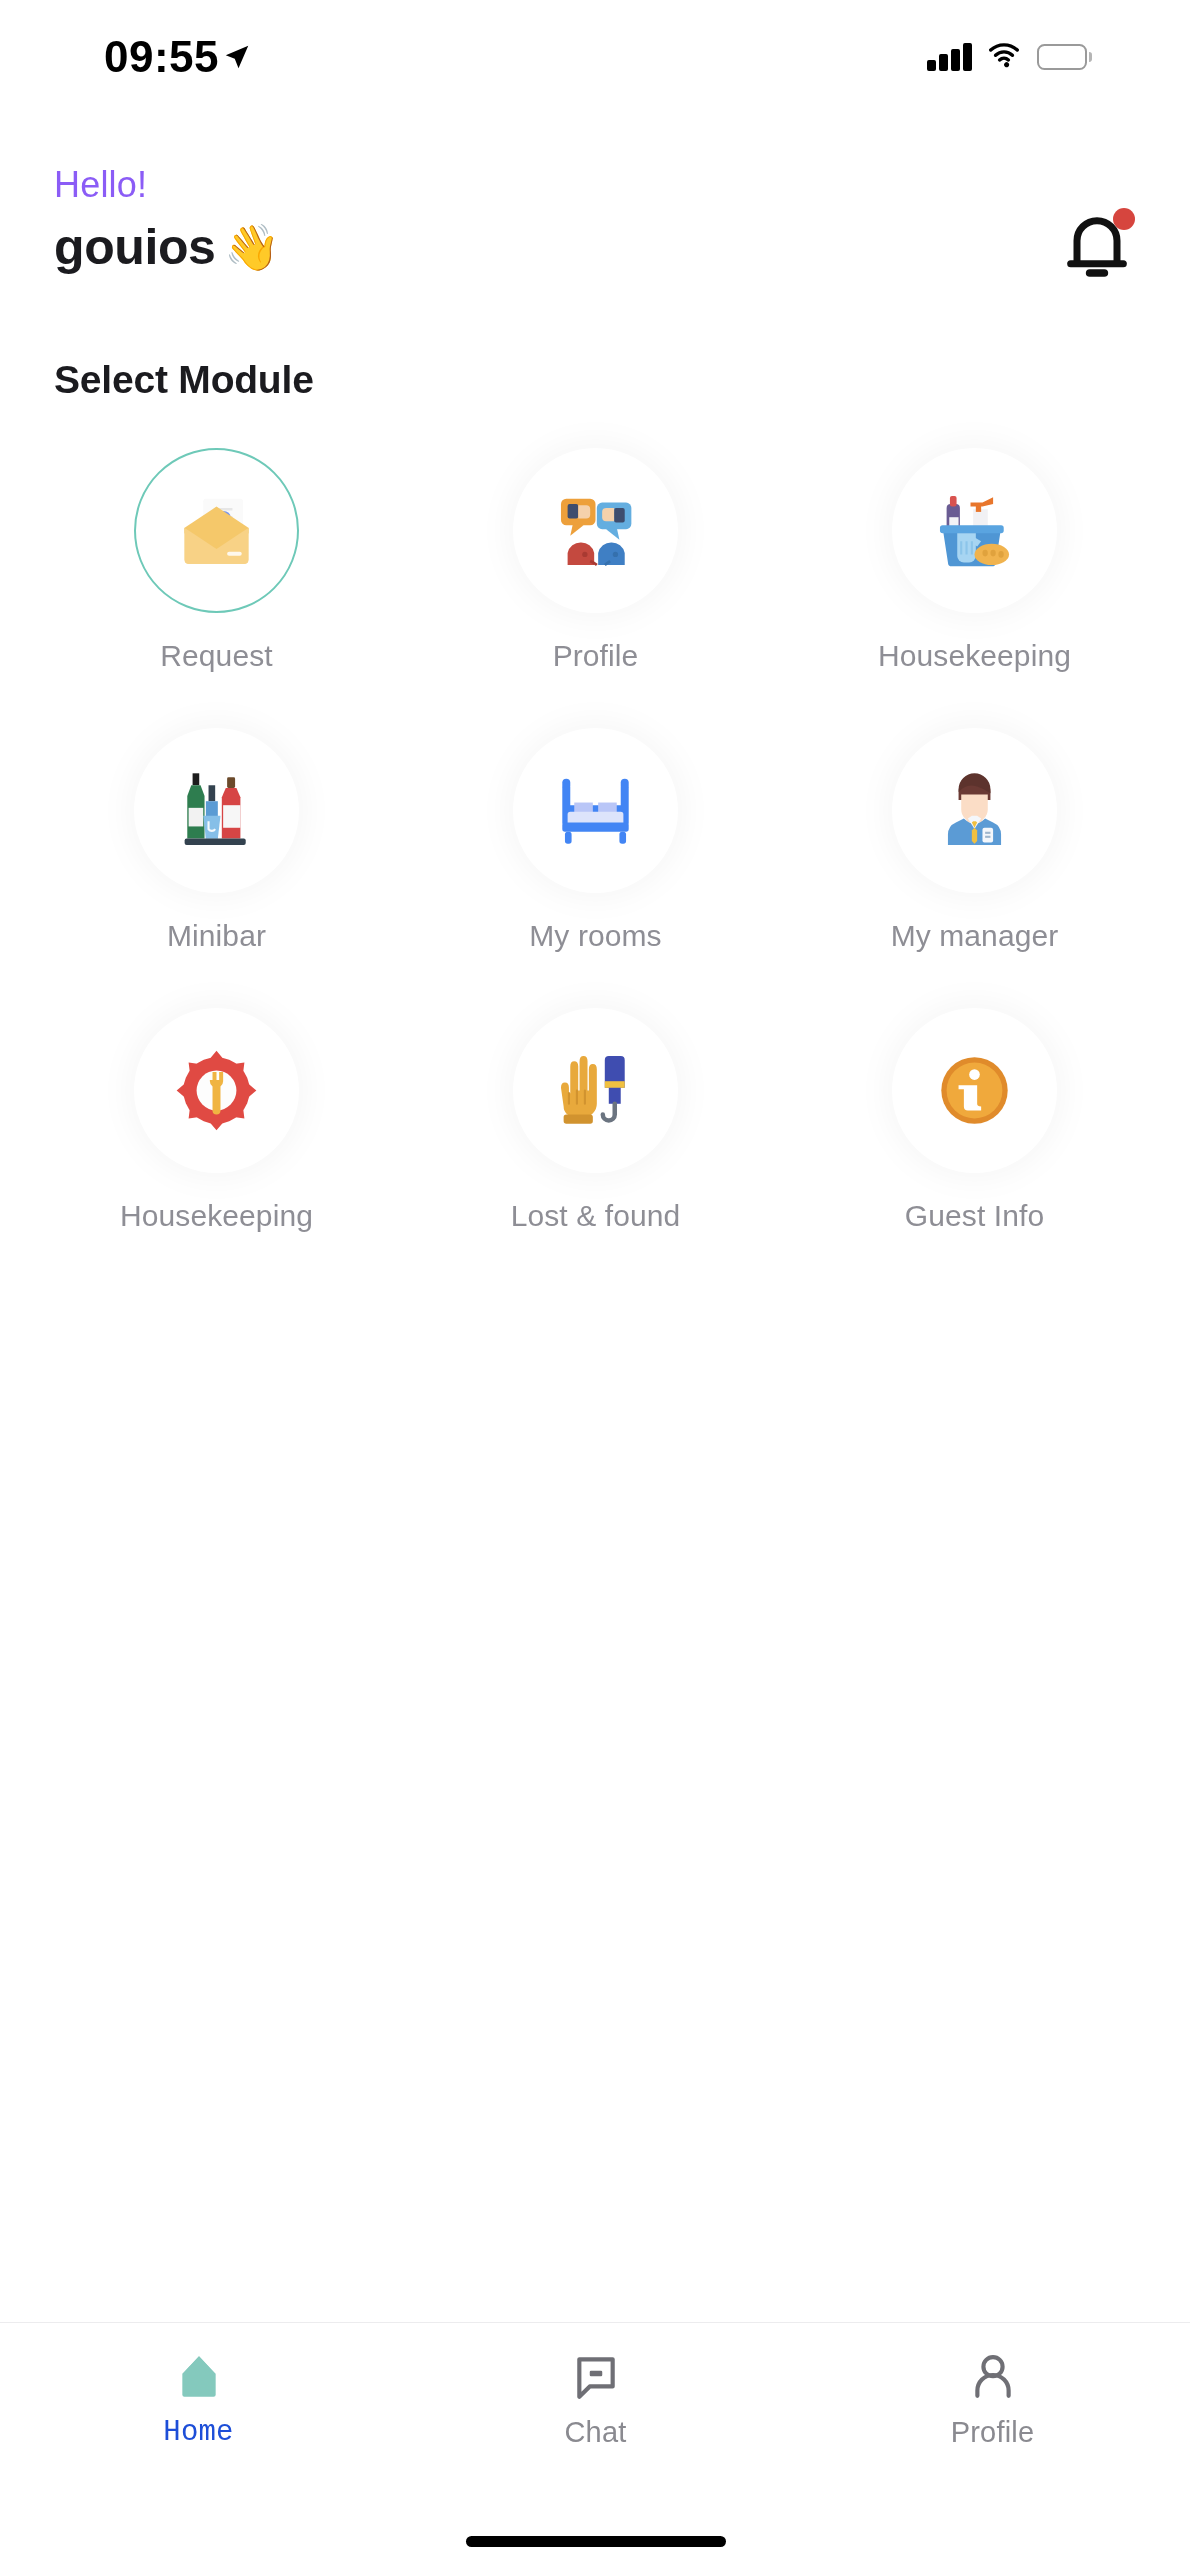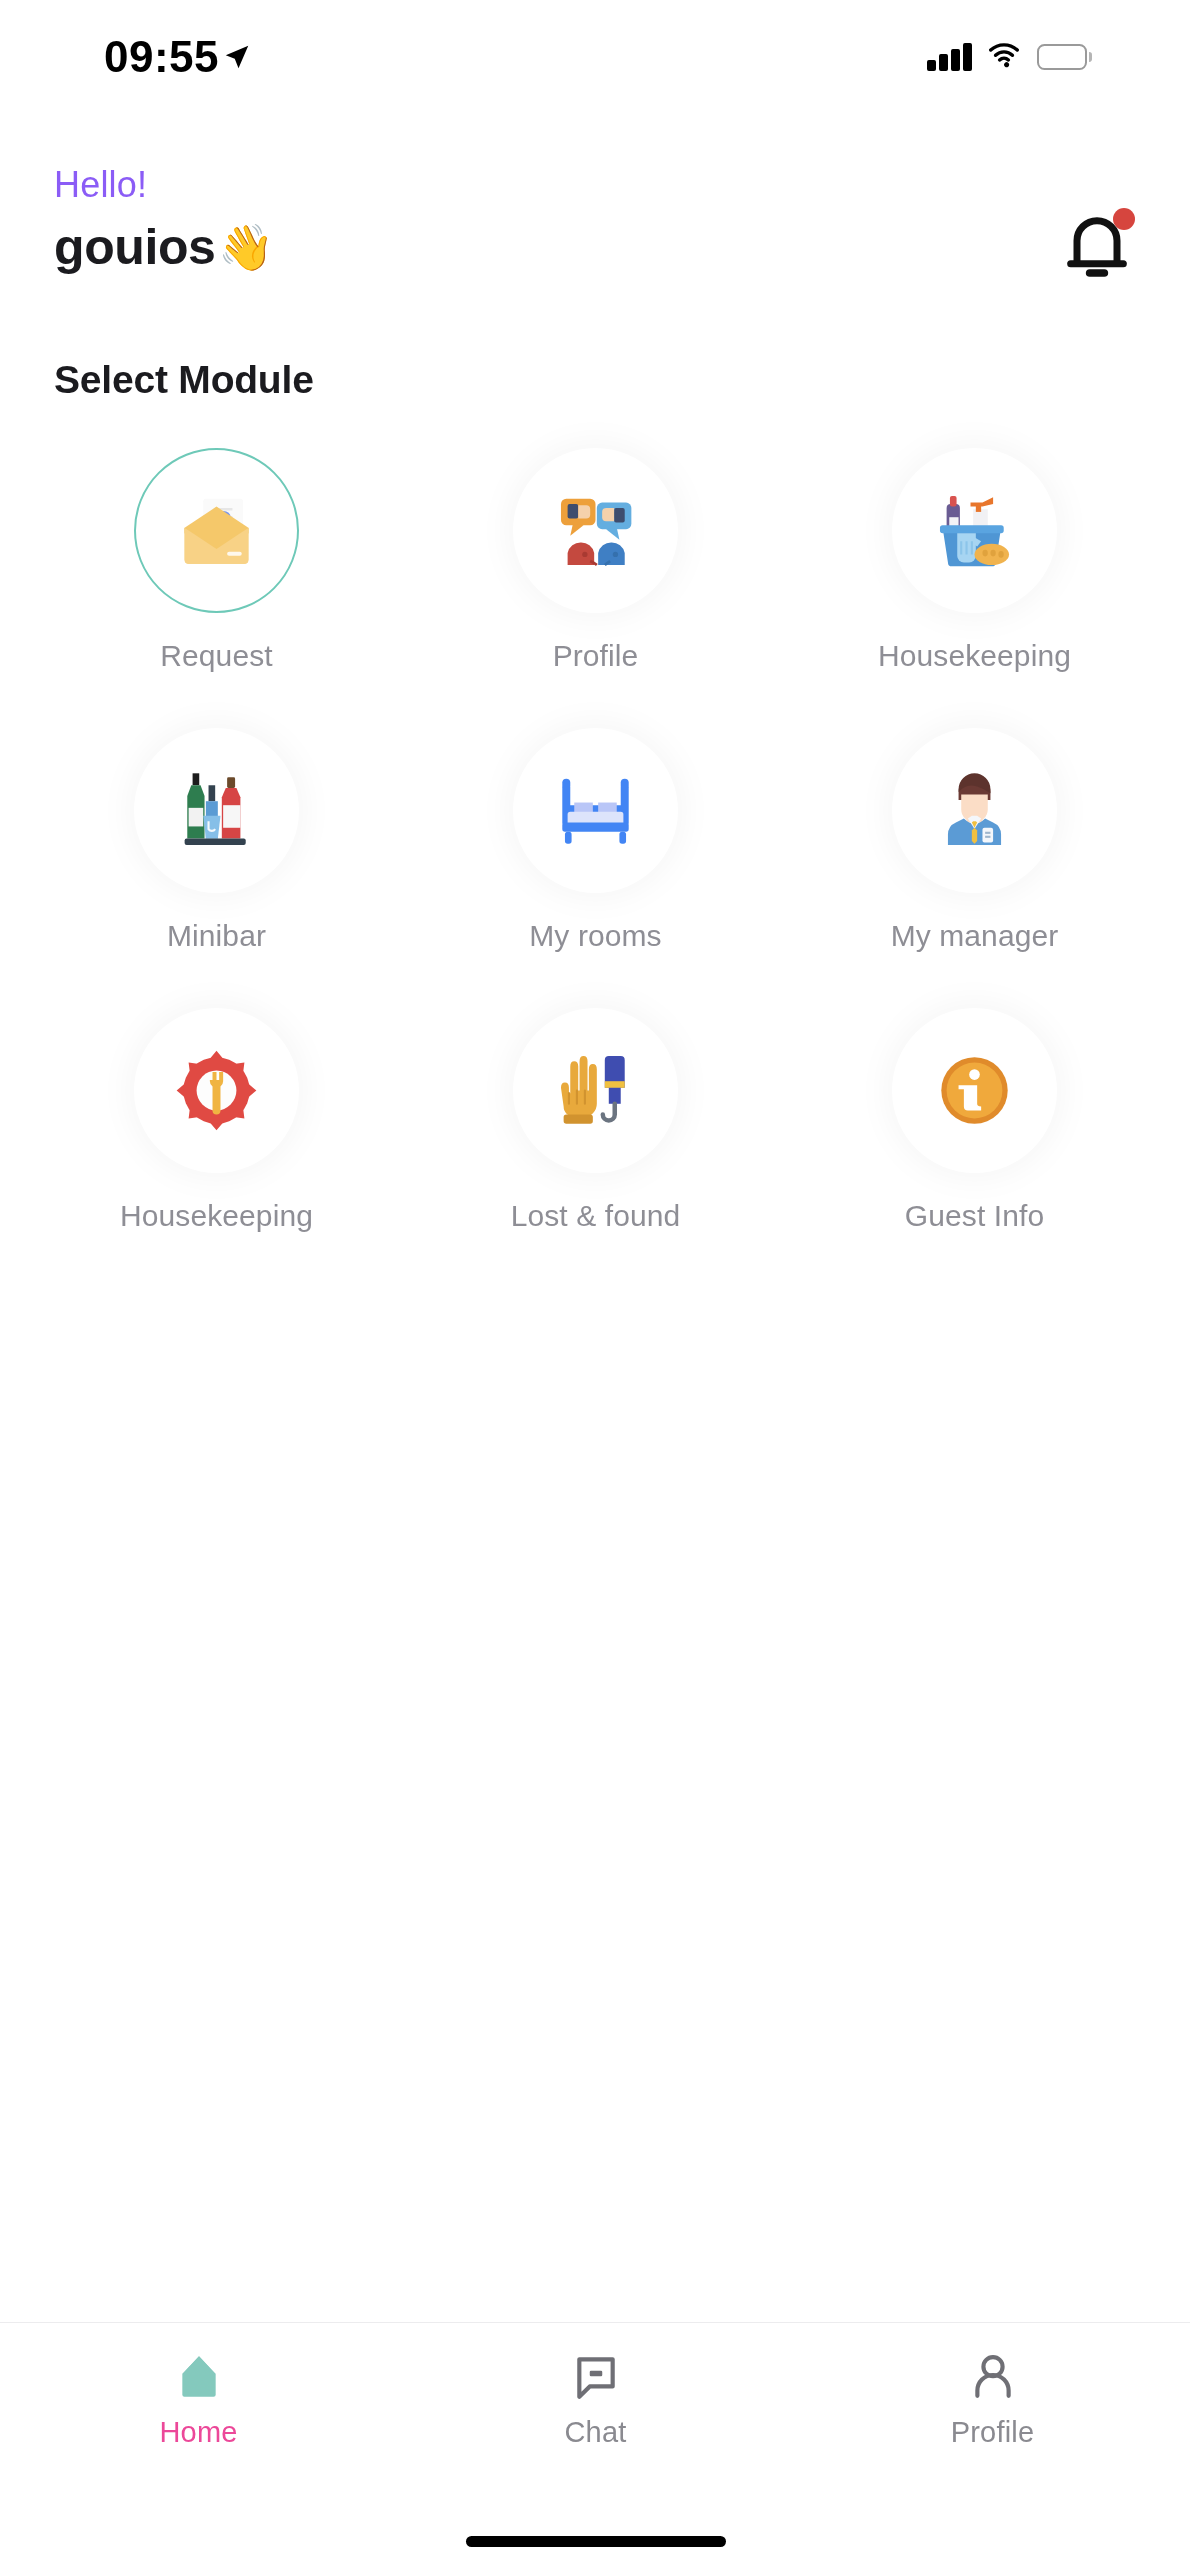--- a/index.html
+++ b/index.html
@@ -95,21 +95,21 @@
   .hello {
     font-size: 36px;
     color: #8b5cf6;
     font-weight: 400;
     letter-spacing: 0.2px;
     line-height: 1.1;
   }
   .username-row {
     display: flex;
     align-items: center;
-    gap: 3px;
+    gap: 9px;
     margin-top: 16.7px;
   }
   .username {
     font-size: 50px;
     font-weight: 700;
     color: #1b1b1f;
     letter-spacing: -0.4px;
     line-height: 1.05;
   }
   .wave { font-size: 45px; line-height: 1; }
@@ -194,21 +194,21 @@
     align-items: center;
     gap: 15px;
     cursor: pointer;
   }
   .tab-icon { width: 50px; height: 50px; display: block; }
   .tab-label {
     font-size: 29px;
     color: #8a8a90;
     letter-spacing: 0.2px;
   }
-  .tab.active .tab-label { color: #ec4899; }
+  .tab.active .tab-label { color: #1d4ed8; font-family: Liberation Mono, monospace; }
 
   .home-indicator-wrap {
     flex: 0 0 69px;
     display: flex;
     align-items: center;
     justify-content: center;
   }
   .home-indicator {
     width: 260px; height: 11px;
     border-radius: 7.4px;

